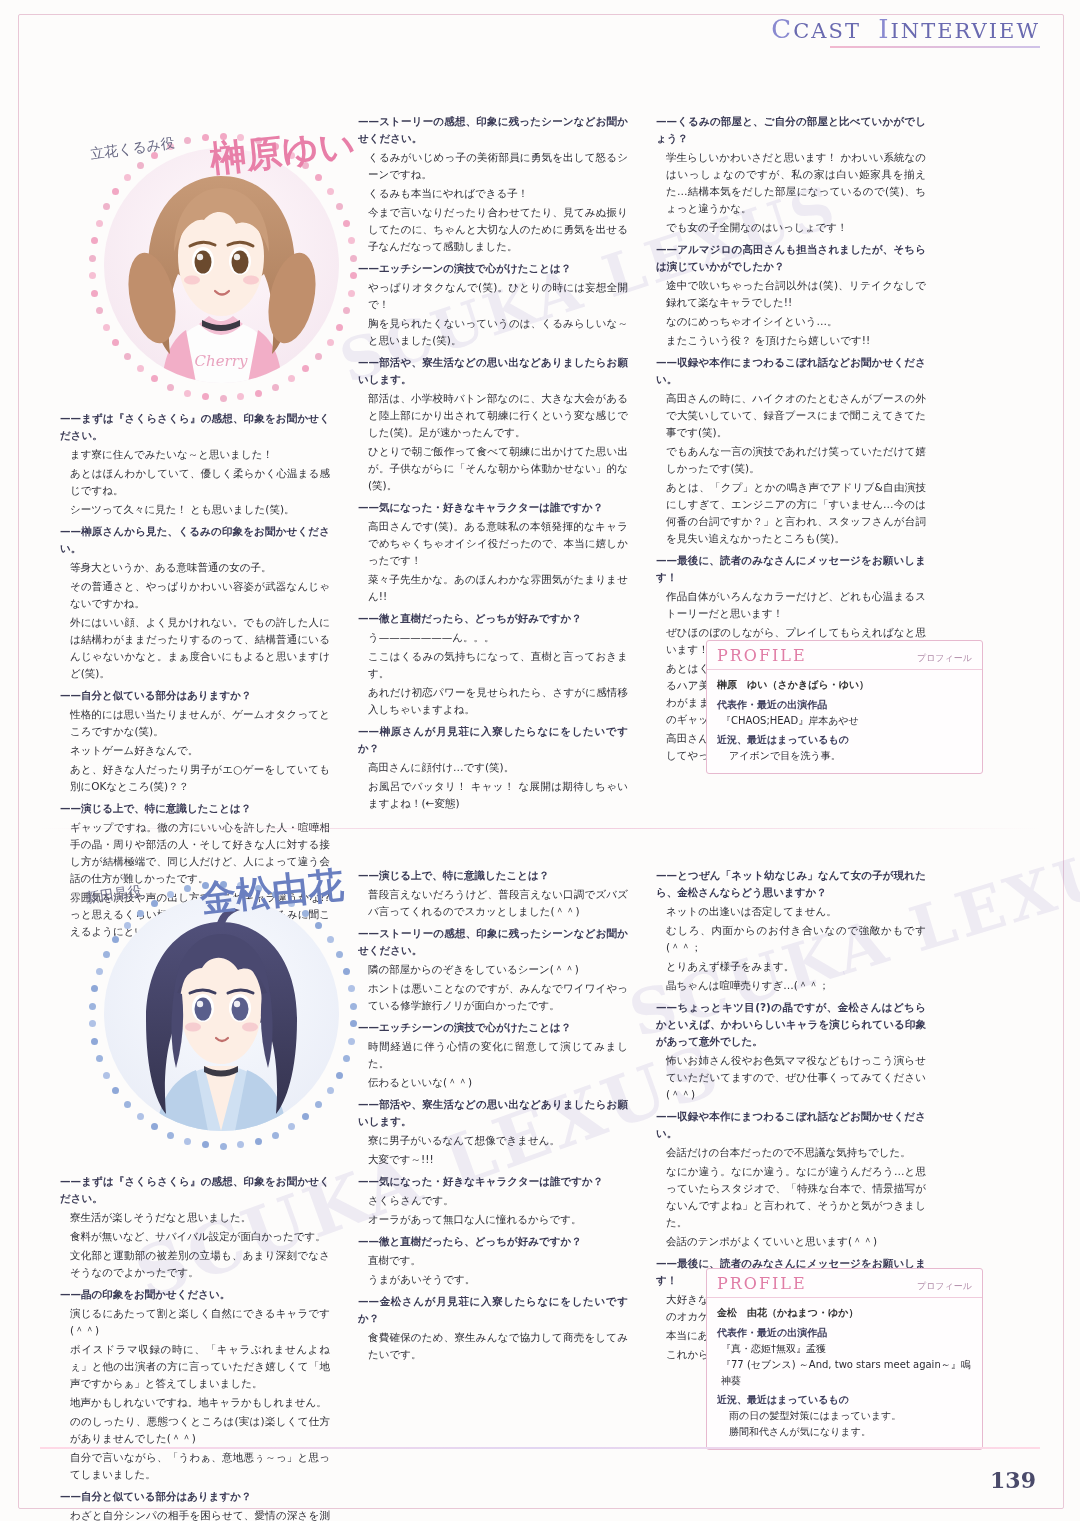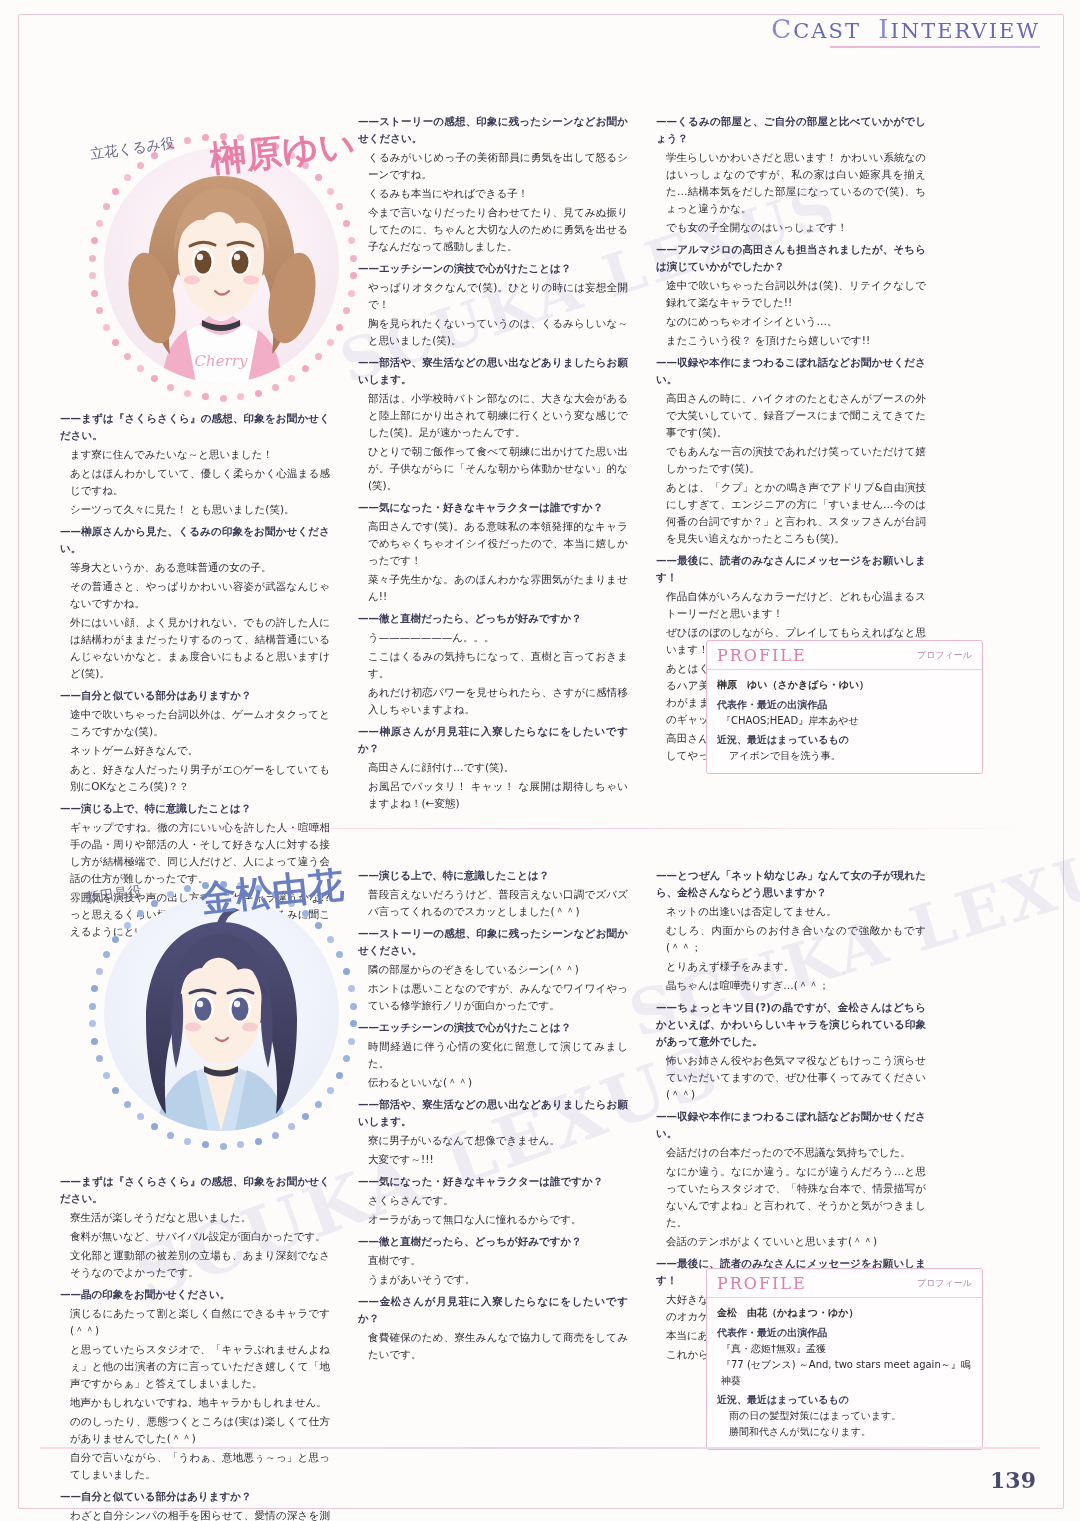--- a/index.html
+++ b/index.html
@@ -86,21 +86,21 @@
   .vaname.pink{color:#e87fa8;}
   .vaname.blue{color:#6a7fc0;}
 
   
   .profile{
     position:absolute;width:275px;
     border:1px solid #e7b9cf;border-radius:3px;background:#fffdfe;
     padding:0;
   }
   .profile-head{
-    display:flex;align-items:center;justify-content:space-between;
+    display:flex;align-items:flex-end;justify-content:space-between;
     border-bottom:1px solid #f0cbdc;
     padding:5px 10px 4px 10px;
   }
   .profile-title{
     font-family:"DejaVu Serif","Liberation Serif",serif;
     font-size:16px;letter-spacing:2px;color:#e07da6;
   }
   .profile-sub{font-size:9px;color:#b08aa8;}
   .profile-body{padding:7px 10px 9px 10px;font-size:10px;line-height:1.6;}
   .pf-name{font-weight:bold;color:#333;margin-bottom:4px;}
@@ -232,21 +232,21 @@
 <div class="col" id="i1c1" style="left:60px;top:405px;width:270px;">
     <div class="q">——まずは『さくらさくら』の感想、印象をお聞かせください。</div>
     <div class="a">ます寮に住んでみたいな～と思いました！</div>
     <div class="a">あとはほんわかしていて、優しく柔らかく心温まる感じですね。</div>
     <div class="a">シーツって久々に見た！ とも思いました(笑)。</div>
     <div class="q">——榊原さんから見た、くるみの印象をお聞かせください。</div>
     <div class="a">等身大というか、ある意味普通の女の子。</div>
     <div class="a">その普通さと、やっぱりかわいい容姿が武器なんじゃないですかね。</div>
     <div class="a">外にはいい顔、よく見かけれない。でもの許した人には結構わがままだったりするのって、結構普通にいるんじゃないかなと。まぁ度合いにもよると思いますけど(笑)。</div>
     <div class="q">——自分と似ている部分はありますか？</div>
-    <div class="a">途中で吹いちゃった台詞以外は、ゲームオタクってところですかな(笑)。</div>
+    <div class="a">性格的には思い当たりませんが、ゲームオタクってところですかな(笑)。</div>
     <div class="a">ネットゲーム好きなんで。</div>
     <div class="a">あと、好きな人だったり男子がエ○ゲーをしていても別にOKなところ(笑)？？</div>
     <div class="q">——演じる上で、特に意識したことは？</div>
     <div class="a">ギャップですね。徹の方にいい心を許した人・喧嘩相手の晶・周りや部活の人・そして好きな人に対する接し方が結構極端で、同じ人だけど、人によって違う会話の仕方が難しかったです。</div>
     <div class="a">雰囲気を演技や声の出し方で、これキャラ違うかな!? っと思えるくらい極端に変えつつ、でもくるみに聞こえるようにというところに気を使いました。</div>
   </div>
 <div class="col" id="i1c2" style="left:358px;top:108px;width:270px;">
     <div class="q">——ストーリーの感想、印象に残ったシーンなどお聞かせください。</div>
     <div class="a">くるみがいじめっ子の美術部員に勇気を出して怒るシーンですね。</div>
     <div class="a">くるみも本当にやればできる子！</div>
@@ -403,21 +403,21 @@
   <span class="vaname blue">金松由花</span>
 </div>
 
 <div class="col" id="i2c1" style="left:60px;top:1168px;width:270px;">
     <div class="q">——まずは『さくらさくら』の感想、印象をお聞かせください。</div>
     <div class="a">寮生活が楽しそうだなと思いました。</div>
     <div class="a">食料が無いなど、サバイバル設定が面白かったです。</div>
     <div class="a">文化部と運動部の被差別の立場も、あまり深刻でなさそうなのでよかったです。</div>
     <div class="q">——晶の印象をお聞かせください。</div>
     <div class="a">演じるにあたって割と楽しく自然にできるキャラです(＾＾)</div>
-    <div class="a">と思っていたらスタジオで、「キャラぶれませんよねぇ」と他の出演者の方に言っていただき嬉しくて「地声ですからぁ」と答えてしまいました。</div>
+    <div class="a">ボイスドラマ収録の時に、「キャラぶれませんよねぇ」と他の出演者の方に言っていただき嬉しくて「地声ですからぁ」と答えてしまいました。</div>
     <div class="a">地声かもしれないですね。地キャラかもしれません。</div>
     <div class="a">ののしったり、悪態つくところは(実は)楽しくて仕方がありませんでした(＾＾)</div>
     <div class="a">自分で言いながら、「うわぁ、意地悪ぅ～っ」と思ってしまいました。</div>
     <div class="q">——自分と似ている部分はありますか？</div>
     <div class="a">わざと自分シンパの相手を困らせて、愛情の深さを測っているようなトコがコロがあります。</div>
   </div>
 <div class="col" id="i2c2" style="left:358px;top:862px;width:270px;">
     <div class="q">——演じる上で、特に意識したことは？</div>
     <div class="a">普段言えないだろうけど、普段言えない口調でズバズバ言ってくれるのでスカッとしました(＾＾)</div>
     <div class="q">——ストーリーの感想、印象に残ったシーンなどお聞かせください。</div>

